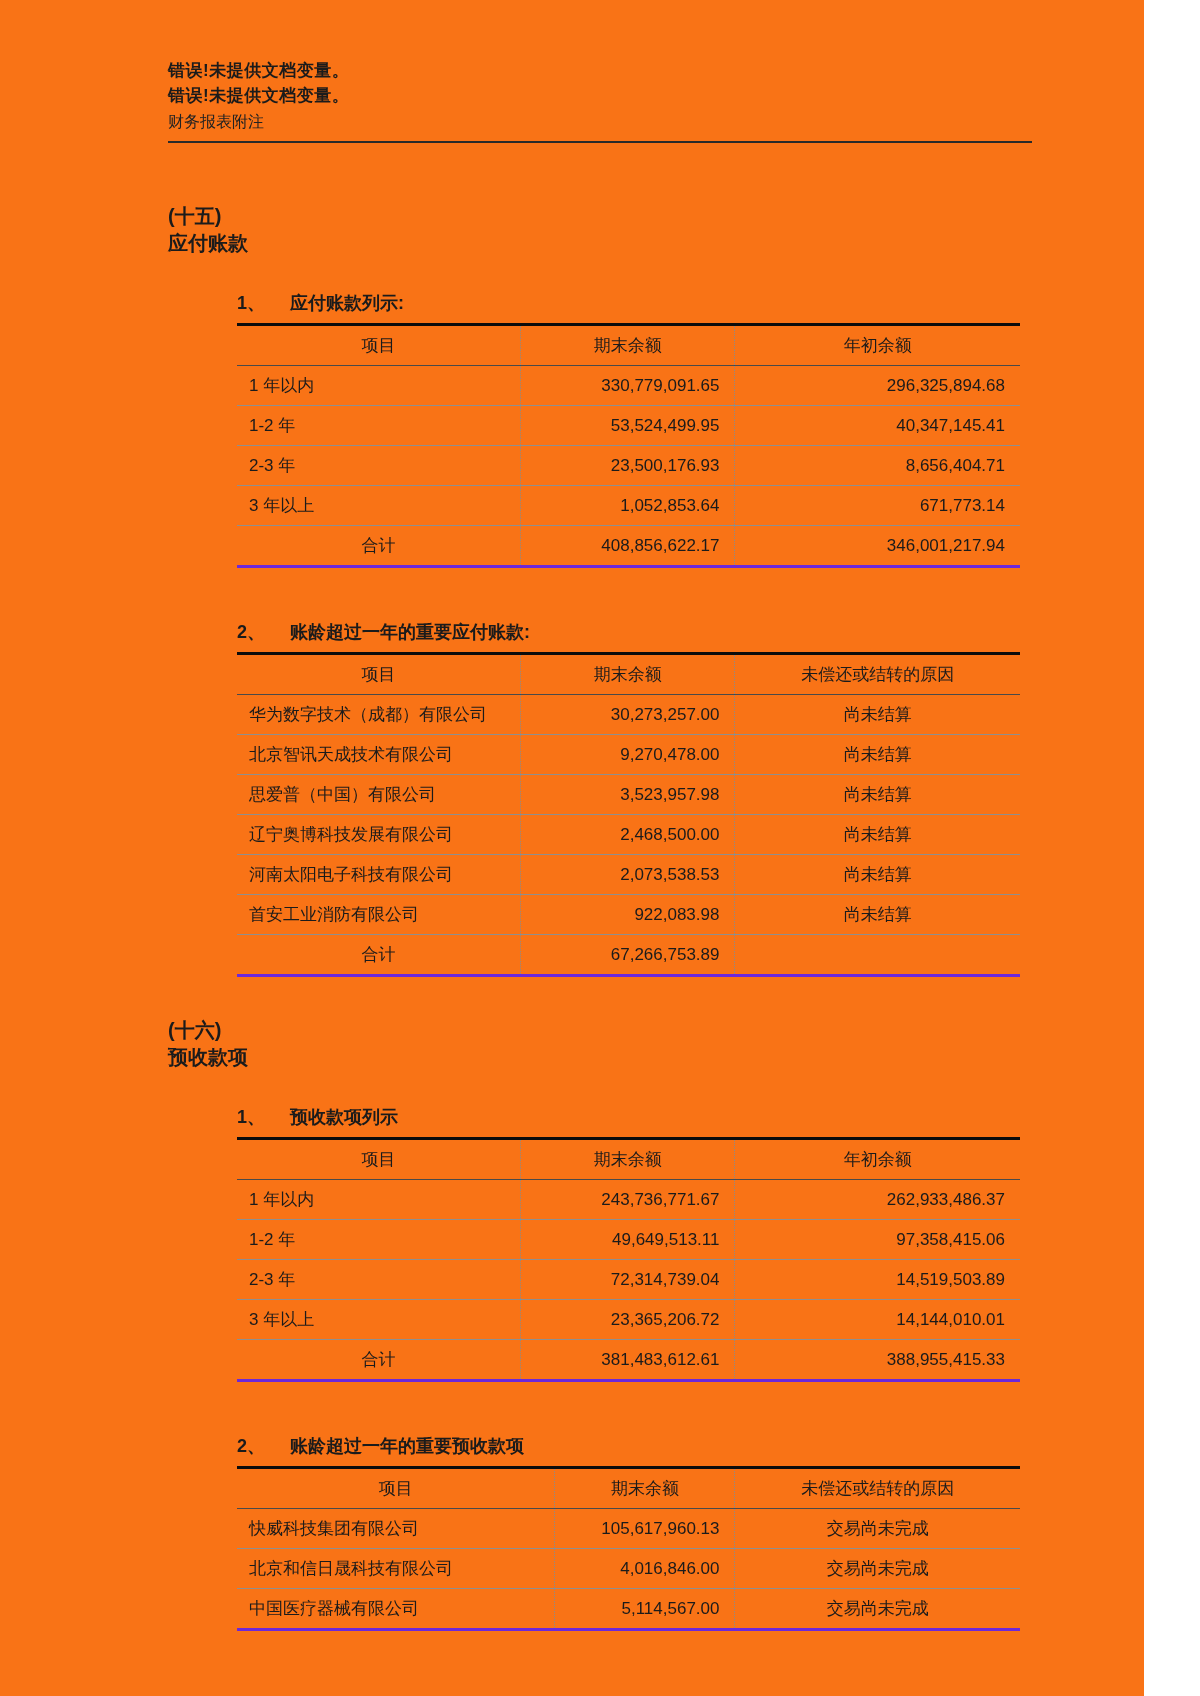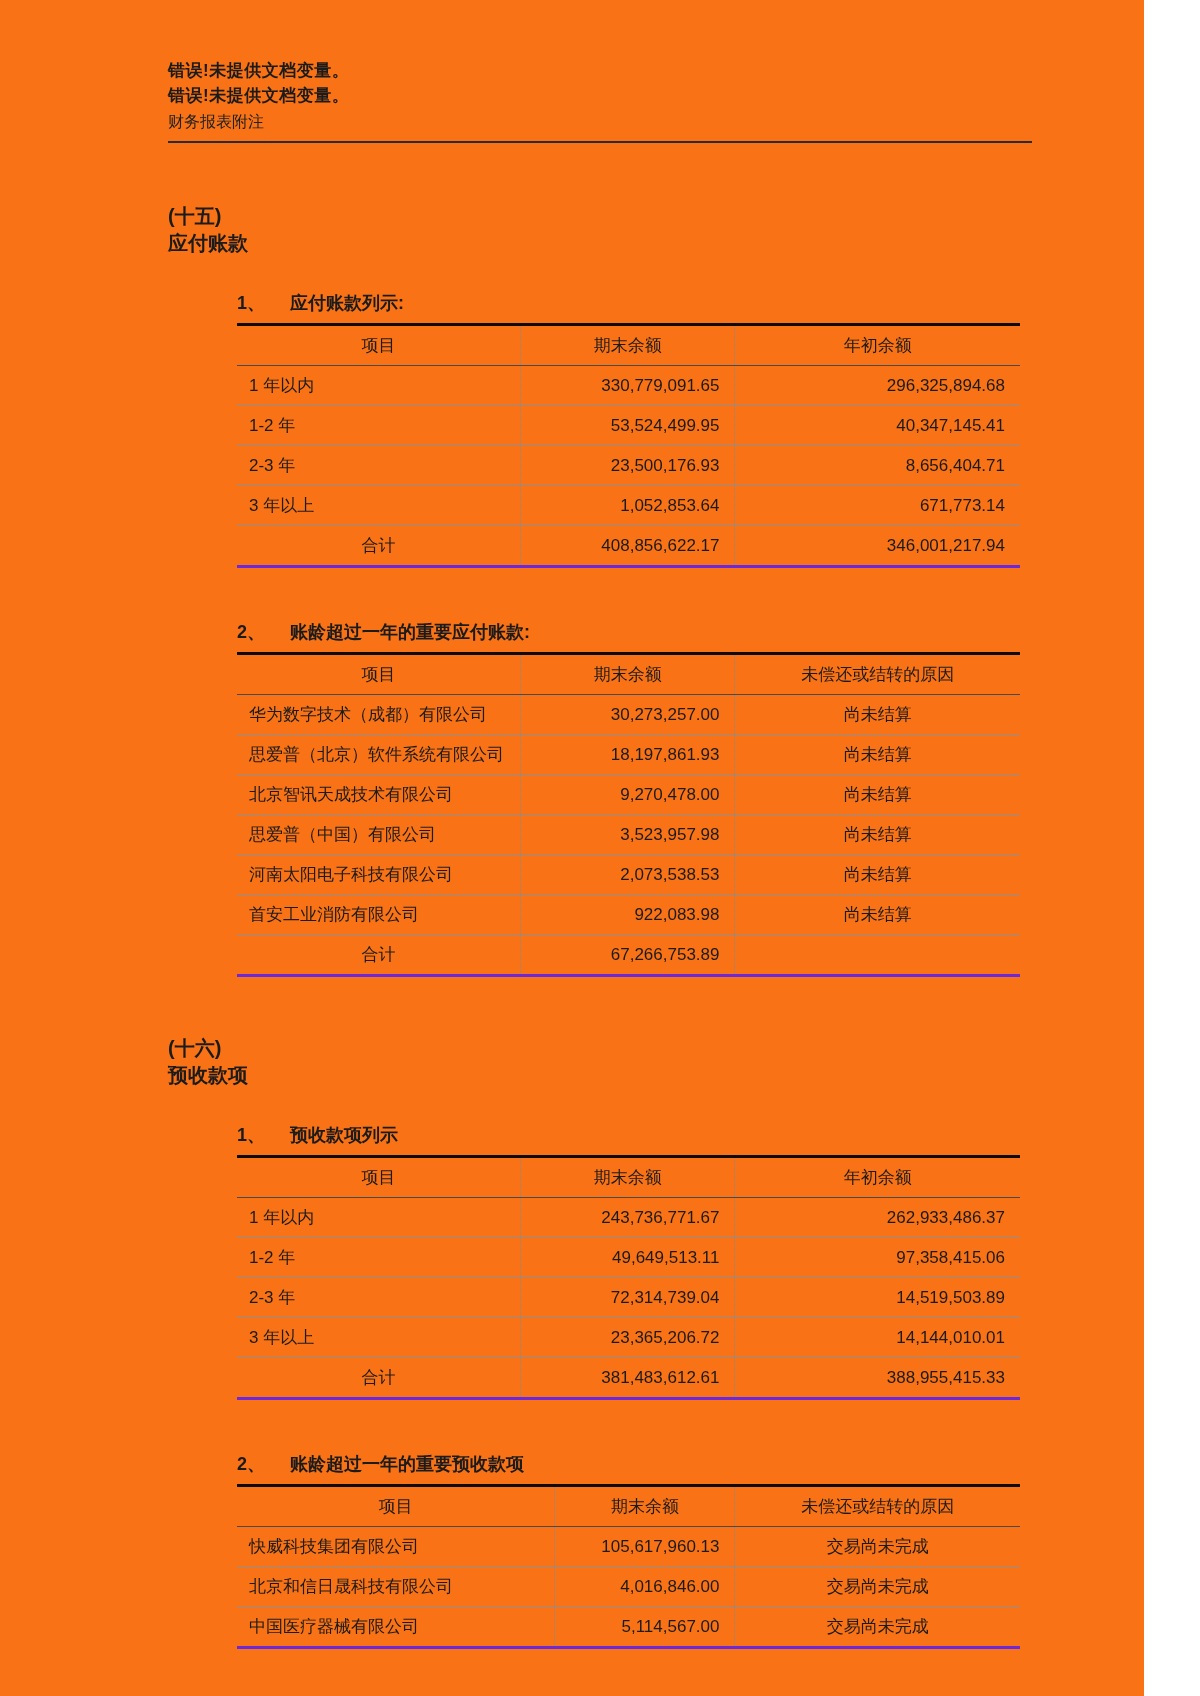--- a/index.html
+++ b/index.html
@@ -14,21 +14,21 @@
   }
   
   .doc-header { padding-top:58px; margin-left:168px; width:864px; }
   .hdr-line.bold { font-weight:bold; font-size:17px; line-height:25px; letter-spacing:0.5px; }
   .hdr-line.plain { font-size:16px; line-height:24px; margin-top:2px; color:#222; }
   .hdr-rule { border-top:2px solid #2a2a2a; margin-top:7px; }
 
   
   .section { margin-left:168px; width:864px; }
   .section-15 { margin-top:60px; }
-  .section-16 { margin-top:58px; }
+  .section-16 { margin-top:40px; }
   .sec-title { display:flex; font-weight:bold; font-size:20px;flex-direction:column; }
   .sec-num { margin-right:13px; }
 
   .subsection { margin-left:69px; }
   .sub-title { display:flex; font-weight:bold; font-size:18px; margin-bottom:8px; }
   .sub-num { width:53px; }
   .sub-first { margin-top:34px; }
   .sub-second { margin-top:52px; }
 
   
@@ -143,32 +143,32 @@
             <th>未偿还或结转的原因</th>
           </tr>
         </thead>
         <tbody>
             <tr>
               <td class="left">华为数字技术（成都）有限公司</td>
               <td class="right">30,273,257.00</td>
               <td class="center">尚未结算</td>
             </tr>
             <tr>
-              <td class="left">思爱普（北京）软件系统有限公司</td>
-              <td class="right">18,197,861.93</td>
-              <td class="center">尚未结算</td>
-            </tr>
-            <tr>
               <td class="left">北京智讯天成技术有限公司</td>
               <td class="right">9,270,478.00</td>
               <td class="center">尚未结算</td>
             </tr>
             <tr>
               <td class="left">思爱普（中国）有限公司</td>
               <td class="right">3,523,957.98</td>
+              <td class="center">尚未结算</td>
+            </tr>
+            <tr>
+              <td class="left">辽宁奥博科技发展有限公司</td>
+              <td class="right">2,468,500.00</td>
               <td class="center">尚未结算</td>
             </tr>
             <tr>
               <td class="left">河南太阳电子科技有限公司</td>
               <td class="right">2,073,538.53</td>
               <td class="center">尚未结算</td>
             </tr>
             <tr>
               <td class="left">首安工业消防有限公司</td>
               <td class="right">922,083.98</td>

